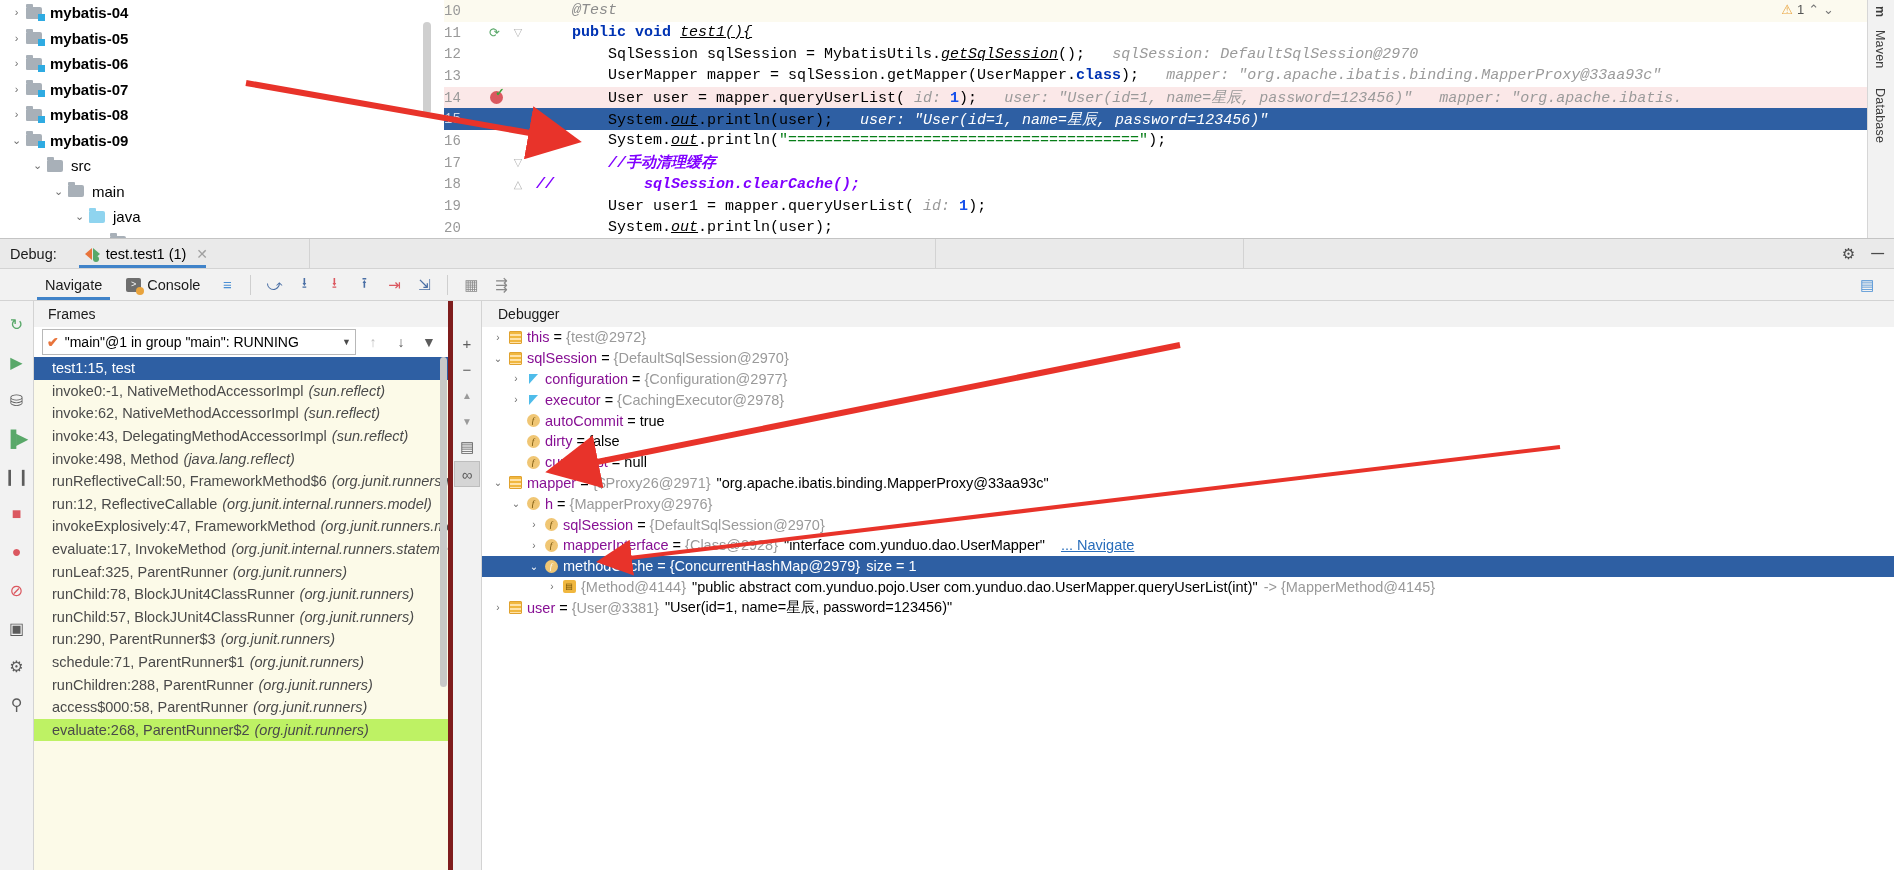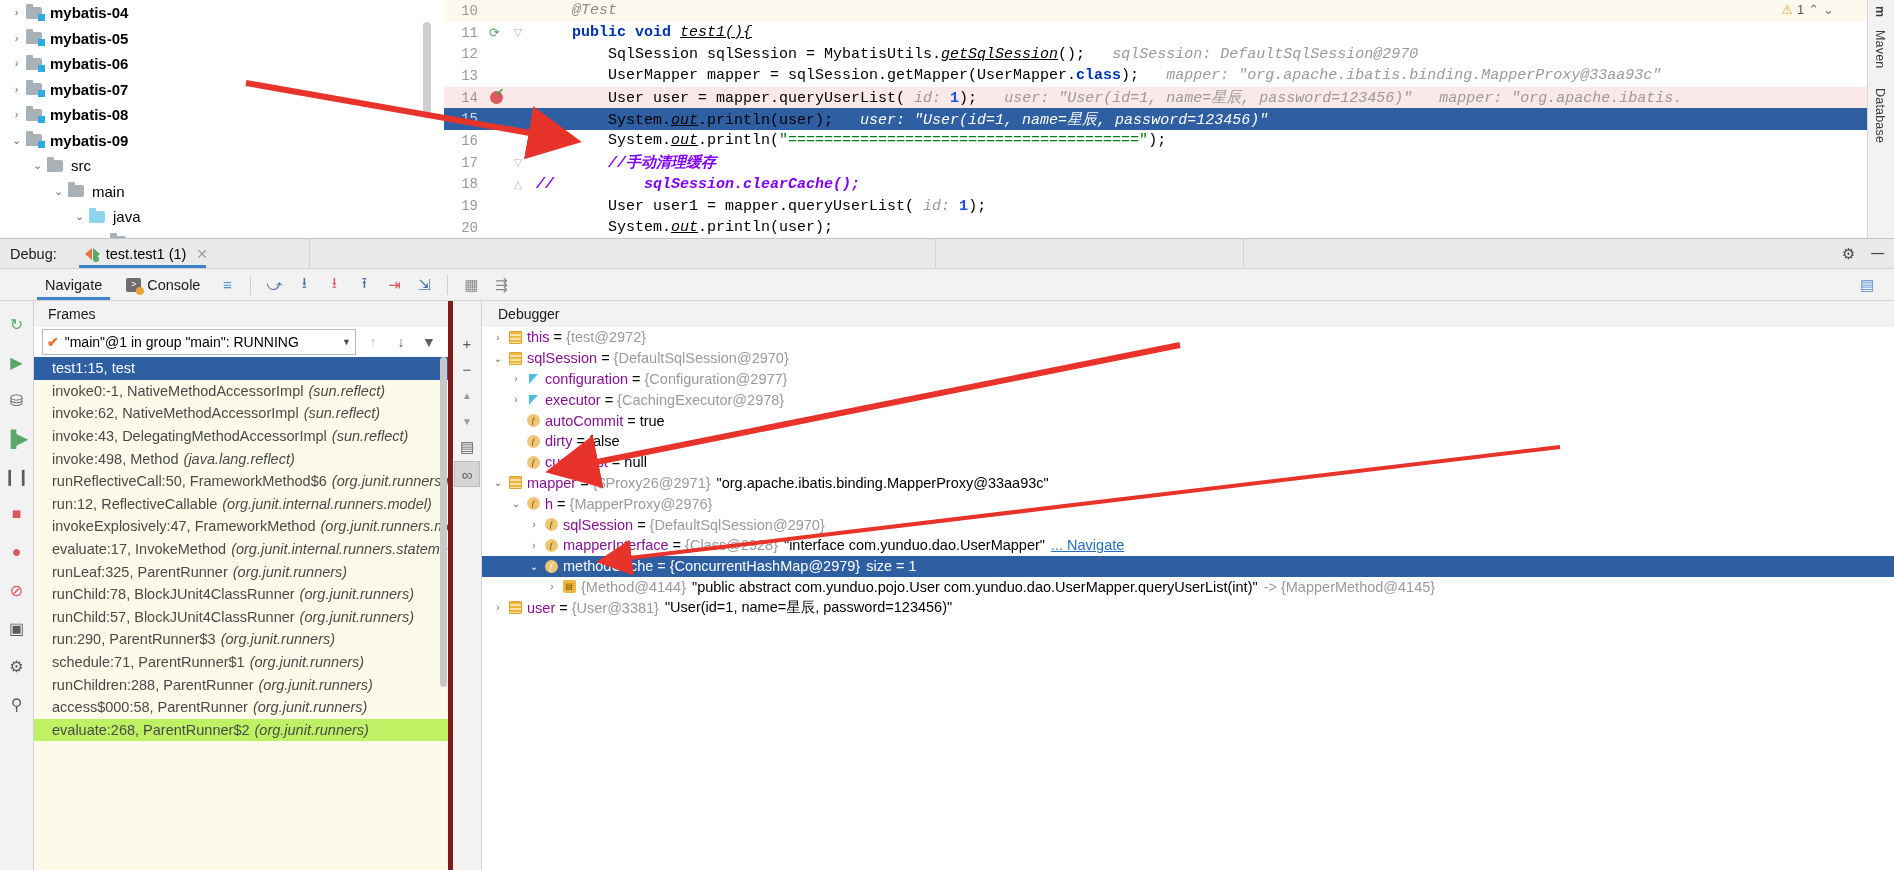--- a/index.html
+++ b/index.html
@@ -29,21 +29,21 @@
   .fold.blue:before{background:#8fd4ef;}
   .mod-badge{position:absolute;right:0px;bottom:0px;width:7px;height:7px;background:#2eabe2;}
 
   
   #ptree-scroll{position:absolute;right:0;top:0;width:12px;height:238px;background:#fff;}
   #ptree-thumb{position:absolute;right:2px;top:22px;width:8px;height:92px;background:#cfcfcf;border-radius:4px;}
 
   
   #editor{position:absolute;left:444px;top:0;width:1450px;height:238px;background:#ffffff;overflow:hidden;}
   .eline{height:21.7px;display:flex;align-items:center;white-space:nowrap;position:relative;}
-  .gutnum{width:34px;min-width:34px;text-align:right;padding-right:6px;color:#999999;font-family:"Liberation Mono",monospace;font-size:14px;}
+  .gutnum{width:34px;min-width:34px;text-align:left;padding-right:6px;color:#999999;font-family:"Liberation Mono",monospace;font-size:14px;}
   .gutico{width:24px;min-width:24px;display:flex;align-items:center;justify-content:center;}
   .gutfold{width:20px;min-width:20px;display:flex;align-items:center;justify-content:center;color:#b4b4b4;font-size:11px;}
   .code{font-family:"Liberation Mono",monospace;font-size:15px;white-space:pre;padding-left:8px;}
   .kw{color:#0033b3;font-weight:bold;}
   .ty{color:#000;}
   .mth{color:#000;font-style:italic;text-decoration:underline;}
   .str{color:#067d17;}
   .num{color:#1750eb;font-weight:bold;}
   .cmt{color:#8c8c8c;font-style:italic;}
   .hint{color:#9a9a9a;font-style:italic;}
@@ -138,21 +138,21 @@
   .v-ico{width:18px;min-width:18px;display:flex;align-items:center;justify-content:center;margin-right:3px;}
   .ico-obj{width:11px;height:11px;background:repeating-linear-gradient(#f0b73f 0 2px,#ffe2a8 2px 4px);border:1px solid #e0a22e;border-radius:1px;}
   .ico-flag{width:0;height:0;border-left:9px solid #4fbcea;border-bottom:10px solid transparent;}
   .ico-f{width:13px;height:13px;border-radius:50%;background:#f0c674;color:#6b4a00;font-size:9px;font-style:italic;line-height:13px;text-align:center;font-family:"Liberation Serif",serif;}
   .ico-m{width:13px;height:13px;border-radius:2px;background:#f0b73f;color:#6b4a00;font-size:8px;line-height:13px;text-align:center;}
   .v-name{color:#871094;}
   .v-eq{color:#000;margin:0 4px;}
   .v-val{color:#000;}
   .v-ref{color:#9a9a9a;}
   .v-str{color:#000;}
-  .v-nav{color:#2a6ebb;text-decoration:underline;margin-left:6px;}
+  .v-nav{color:#2a6ebb;text-decoration:underline;margin-left:16px;}
   .v-dim{color:#9a9a9a;margin-left:6px;}
 
   
   #arrows{position:absolute;left:0;top:0;width:1894px;height:870px;pointer-events:none;}
 </style>
 </head>
 <body>
 
 <div id="top-area">
 

